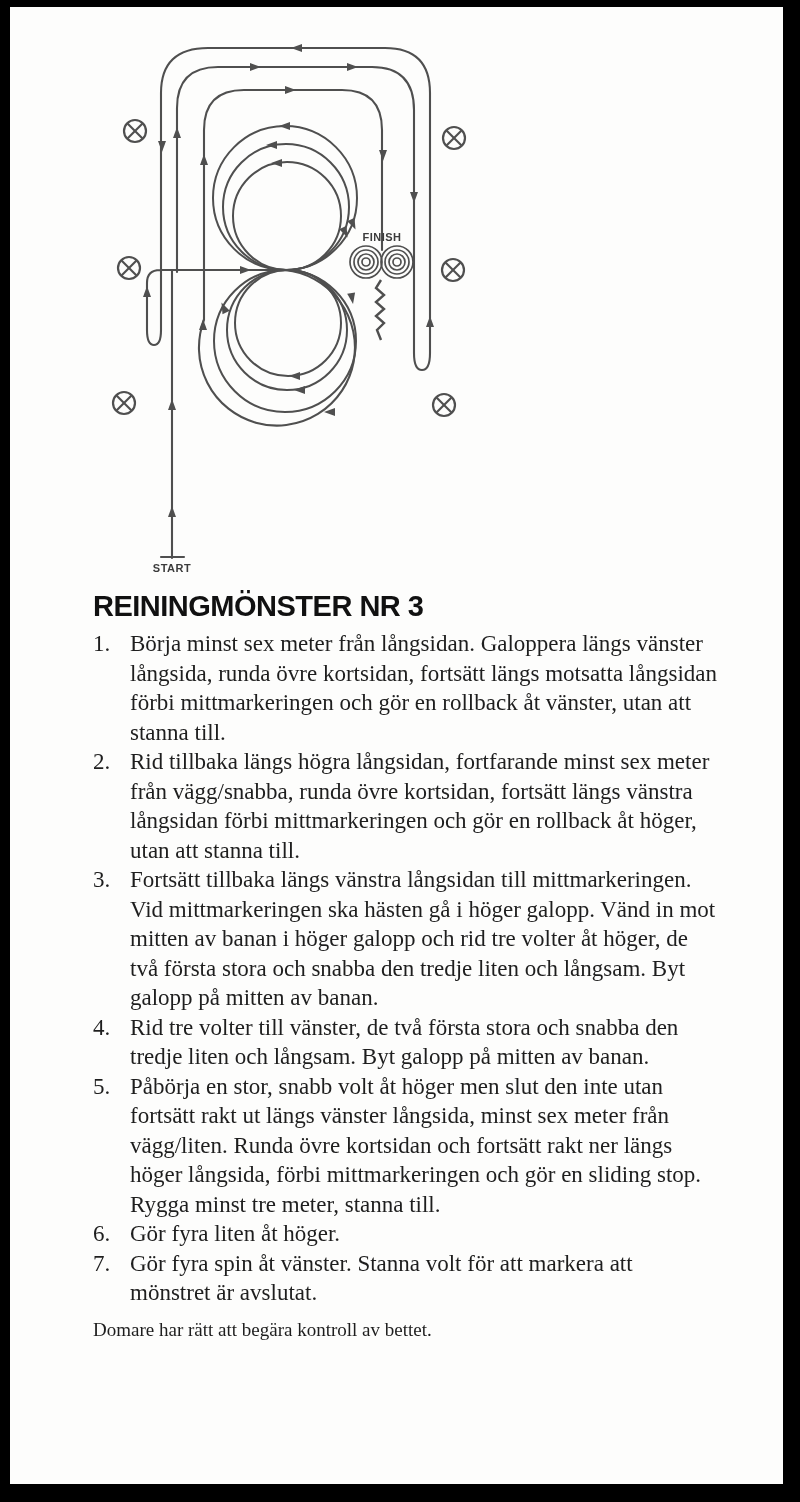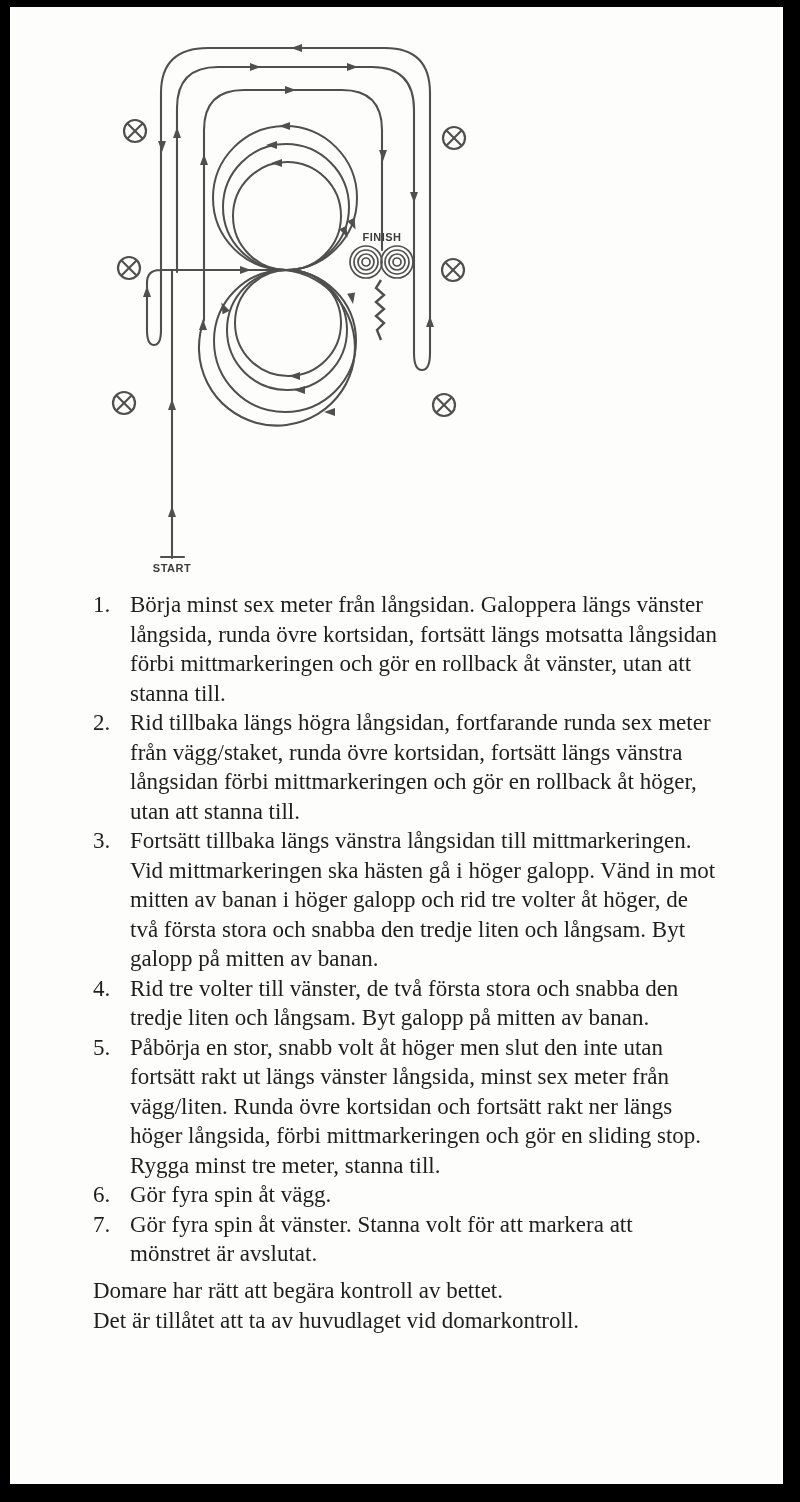--- a/index.html
+++ b/index.html
@@ -33,21 +33,21 @@
   #content{
     position:absolute;left:83px;top:583px;width:640px;color:var(--ink);
   }
   h1{
     font-family:"Liberation Sans", sans-serif;
     font-size:29px;letter-spacing:-.5px;margin:0 0 6px 0;color:#111;
   }
   .row{display:flex;font-size:23px;line-height:29.5px;}
   .num{flex:0 0 37px;}
   .txt{flex:1;max-width:588px;}
-  .footer-line{margin:0;font-size:23px;line-height:30px;}
+  .footer-line{margin:0;font-size:19px;line-height:30px;}
   .footer-block{margin-top:7px;}
 </style>
 </head>
 <body>
 
 <div id="screen">
   <div id="paper">
 
     <svg id="diagram" viewBox="0 0 800 590">
 
@@ -145,50 +145,50 @@
           <path class="arrow" transform="translate(352,298) rotate(80)" d="M -5,-4 L 6,0 L -5,4 Z"></path>
           <path class="arrow" transform="translate(203,325) rotate(-90)" d="M -5,-4 L 6,0 L -5,4 Z"></path>
         </g>
       </g>
 
       <text x="382" y="241" font-size="11" text-anchor="middle">FINISH</text>
       <text x="172" y="572" font-size="11" text-anchor="middle">START</text>
     </svg>
 
     <div id="content">
+      <h1>REININGMÖNSTER NR 3</h1>
       <div id="instruction-list">
           <div class="row">
             <span class="num">1.</span>
             <span class="txt">Börja minst sex meter från långsidan. Galoppera längs vänster långsida, runda övre kortsidan, fortsätt längs motsatta långsidan förbi mittmarkeringen och gör en rollback åt vänster, utan att stanna till.</span>
           </div>
           <div class="row">
             <span class="num">2.</span>
-            <span class="txt">Rid tillbaka längs högra långsidan, fortfarande runda sex meter från vägg/staket, runda övre kortsidan, fortsätt längs vänstra långsidan förbi mittmarkeringen och gör en rollback åt höger, utan att stanna till.</span>
+            <span class="txt">Rid tillbaka längs högra långsidan, fortfarande minst sex meter från vägg/snabba, runda övre kortsidan, fortsätt längs vänstra långsidan förbi mittmarkeringen och gör en rollback åt höger, utan att stanna till.</span>
           </div>
           <div class="row">
             <span class="num">3.</span>
             <span class="txt">Fortsätt tillbaka längs vänstra långsidan till mittmarkeringen. Vid mittmarkeringen ska hästen gå i höger galopp. Vänd in mot mitten av banan i höger galopp och rid tre volter åt höger, de två första stora och snabba den tredje liten och långsam. Byt galopp på mitten av banan.</span>
           </div>
           <div class="row">
             <span class="num">4.</span>
             <span class="txt">Rid tre volter till vänster, de två första stora och snabba den tredje liten och långsam. Byt galopp på mitten av banan.</span>
           </div>
           <div class="row">
             <span class="num">5.</span>
             <span class="txt">Påbörja en stor, snabb volt åt höger men slut den inte utan fortsätt rakt ut längs vänster långsida, minst sex meter från vägg/liten. Runda övre kortsidan och fortsätt rakt ner längs höger långsida, förbi mittmarkeringen och gör en sliding stop. Rygga minst tre meter, stanna till.</span>
           </div>
           <div class="row">
             <span class="num">6.</span>
-            <span class="txt">Gör fyra spin åt vägg.</span>
+            <span class="txt">Gör fyra liten åt höger.</span>
           </div>
           <div class="row">
             <span class="num">7.</span>
             <span class="txt">Gör fyra spin åt vänster. Stanna volt för att markera att mönstret är avslutat.</span>
           </div>
         </div>
       <div class="footer-block">
         <p class="footer-line">Domare har rätt att begära kontroll av bettet.</p>
-        <p class="footer-line">Det är tillåtet att ta av huvudlaget vid domarkontroll.</p>
       </div>
     </div>
 
   </div>
 </div>
 
 </body></html>

